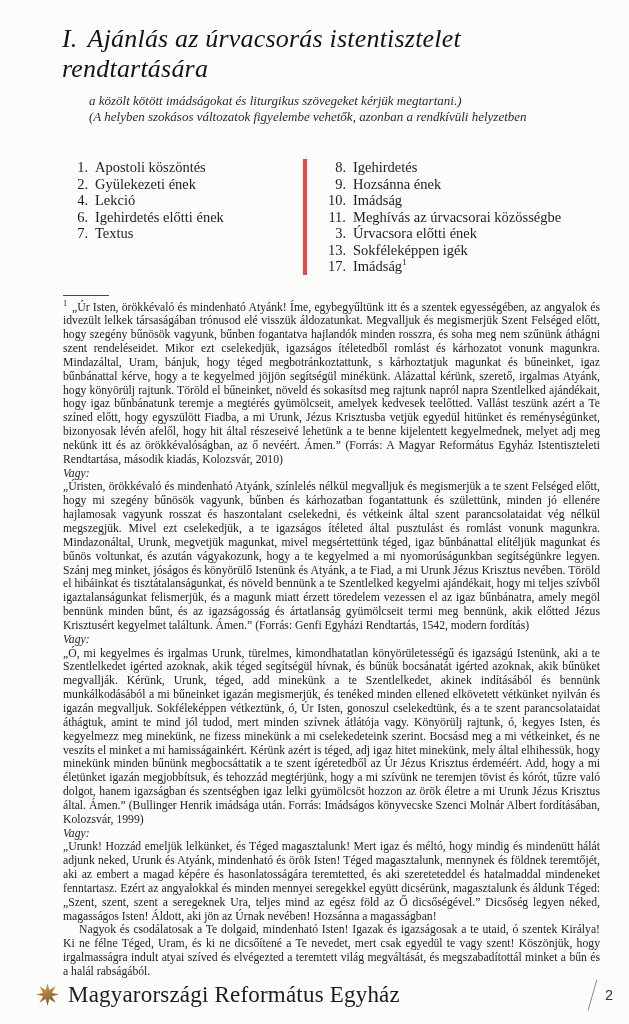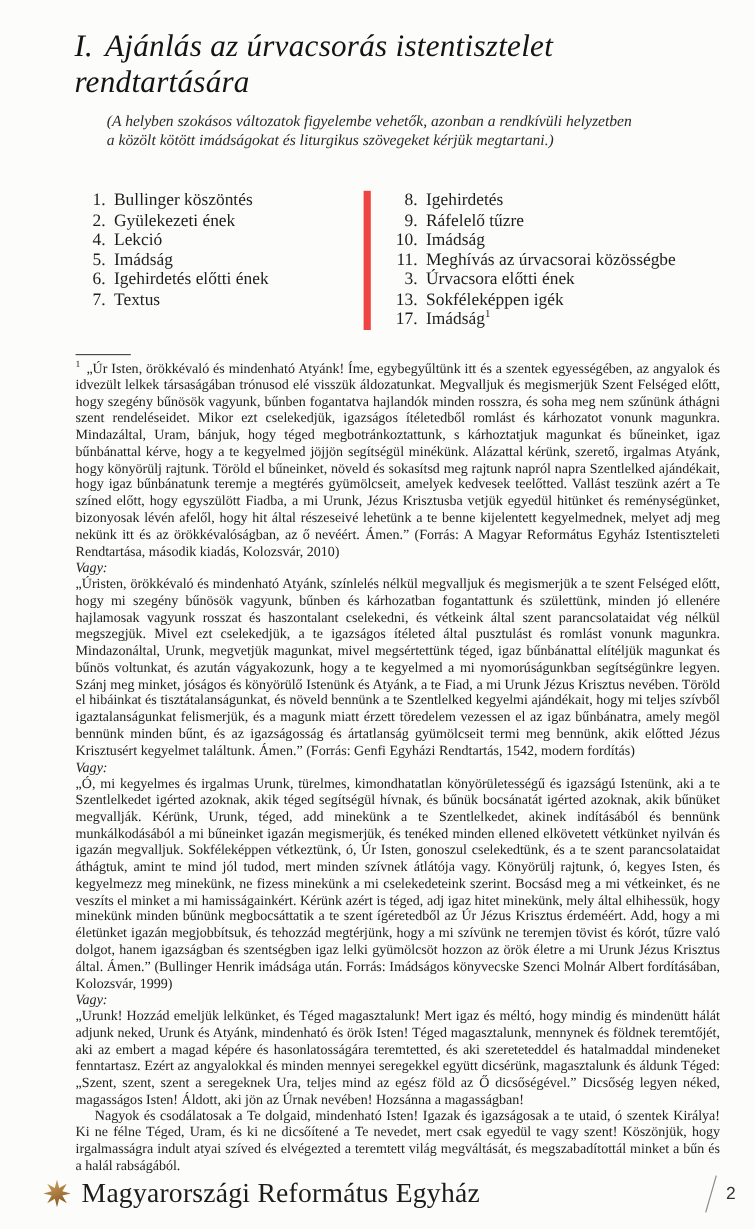--- a/index.html
+++ b/index.html
@@ -42,21 +42,21 @@
   .order-list {
     display: flex;
     margin: 34px 28px 0 62px;
     font-size: 14.5px;
     line-height: 16.5px;
     color: #1d1d1d;
   }
   .order-col { list-style: none; margin: 0; padding: 0; }
   .order-col.left { width: 241px; }
   .order-col.right {
-    border-left: 6px solid #ef4444;
+    border-left: 4px solid #ef4444;
     padding-left: 13px;
     flex: 1;
   }
   .order-col li { margin: 0; white-space: nowrap; }
   .order-col .num {
     display: inline-block;
     width: 26px;
     text-align: right;
     margin-right: 7px;
   }
@@ -117,37 +117,36 @@
   }
 </style>
 </head>
 <body>
 
 <div class="page">
 
   <header class="doc-header">
     <h1 class="doc-title"><span class="numeral">I.</span><span>Ajánlás az úrvacsorás istentisztelet rendtartására</span></h1>
     <div class="doc-subtitle">
+      <div>a közölt kötött imádságokat és liturgikus szövegeket kérjük megtartani.)</div>
       <div>(A helyben szokásos változatok figyelembe vehetők, azonban a rendkívüli helyzetben</div>
-      <div>a közölt kötött imádságokat és liturgikus szövegeket kérjük megtartani.)</div>
     </div>
   </header>
 
   <section class="order-list">
     <ol class="order-col left" id="order-left">
-        <li><span class="num">1.</span><span>Bullinger köszöntés</span></li>
+        <li><span class="num">1.</span><span>Apostoli köszöntés</span></li>
         <li><span class="num">2.</span><span>Gyülekezeti ének</span></li>
         <li><span class="num">4.</span><span>Lekció</span></li>
-        <li><span class="num">5.</span><span>Imádság</span></li>
         <li><span class="num">6.</span><span>Igehirdetés előtti ének</span></li>
         <li><span class="num">7.</span><span>Textus</span></li>
       </ol>
     <ol class="order-col right" id="order-right">
         <li><span class="num">8.</span><span>Igehirdetés</span></li>
-        <li><span class="num">9.</span><span>Ráfelelő tűzre</span></li>
+        <li><span class="num">9.</span><span>Hozsánna ének</span></li>
         <li><span class="num">10.</span><span>Imádság</span></li>
         <li><span class="num">11.</span><span>Meghívás az úrvacsorai közösségbe</span></li>
         <li><span class="num">3.</span><span>Úrvacsora előtti ének</span></li>
         <li><span class="num">13.</span><span>Sokféleképpen igék</span></li>
         <li><span class="num">17.</span><span>Imádság</span><sup>1</sup></li>
       </ol>
   </section>
 
   <section class="footnote">
     <div class="footnote-rule"></div>

